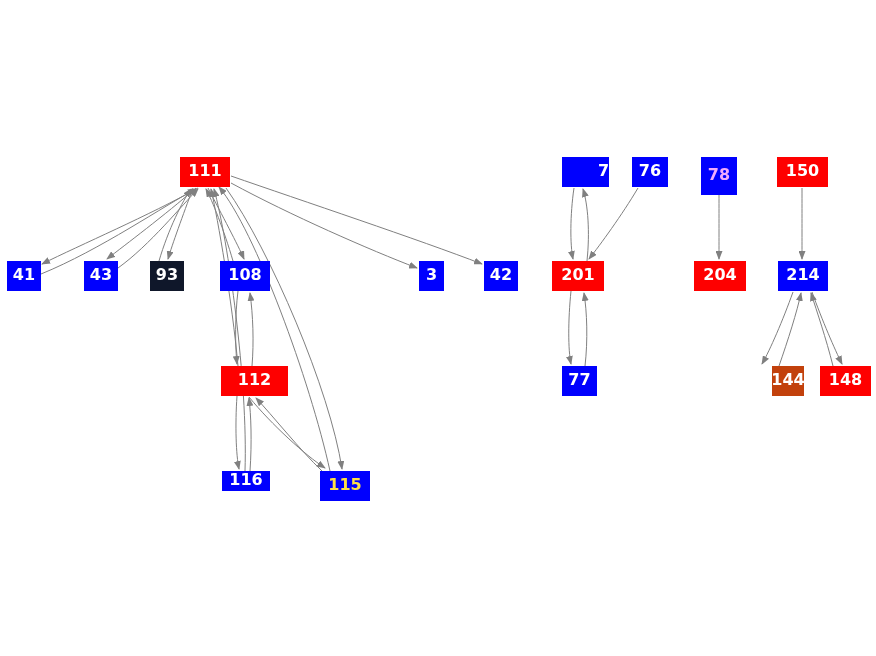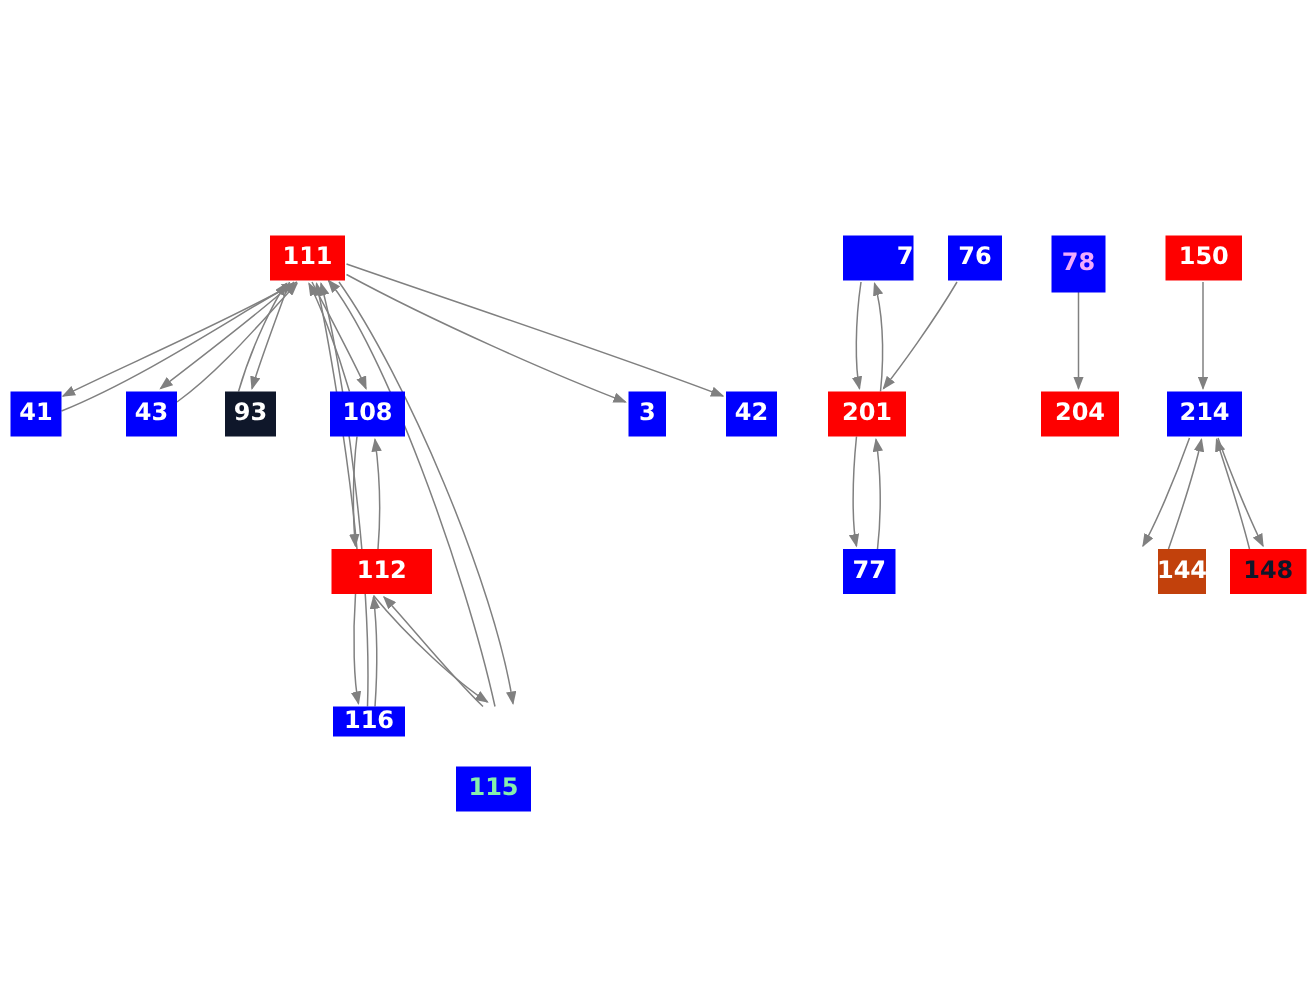--- a/index.html
+++ b/index.html
@@ -116,21 +116,21 @@
       </div>
       <div class="node" style="left: 484px; top: 261px; width: 34px; height: 30px; background: rgb(0, 0, 254); color: rgb(255, 255, 255);">
         <span class="node-label">42</span>
       </div>
       <div class="node" style="left: 221px; top: 366px; width: 67px; height: 30px; background: rgb(254, 0, 0); color: rgb(255, 255, 255);">
         <span class="node-label">112</span>
       </div>
       <div class="node" style="left: 222px; top: 471px; width: 48px; height: 20px; background: rgb(0, 0, 254); color: rgb(255, 255, 255);">
         <span class="node-label">116</span>
       </div>
-      <div class="node" style="left: 304px; top: 471px; width: 50px; height: 30px; background: rgb(0, 0, 254); color: #86efac; margin-top: 40px;">
+      <div class="node" style="left: 320px; top: 471px; width: 50px; height: 30px; background: rgb(0, 0, 254); color: #fde047;">
         <span class="node-label">115</span>
       </div>
       <div class="node" style="left: 562px; top: 157px; width: 35px; height: 30px; background: rgb(0, 0, 254); color: rgb(255, 255, 255); padding-left: 47px;">
         <span class="node-label">75</span>
       </div>
       <div class="node" style="left: 632px; top: 157px; width: 36px; height: 30px; background: rgb(0, 0, 254); color: rgb(255, 255, 255);">
         <span class="node-label">76</span>
       </div>
       <div class="node" style="left: 552px; top: 261px; width: 52px; height: 30px; background: rgb(254, 0, 0); color: rgb(255, 255, 255);">
         <span class="node-label">201</span>
@@ -146,18 +146,18 @@
       </div>
       <div class="node" style="left: 777px; top: 157px; width: 51px; height: 30px; background: rgb(254, 0, 0); color: rgb(255, 255, 255);">
         <span class="node-label">150</span>
       </div>
       <div class="node" style="left: 778px; top: 261px; width: 50px; height: 30px; background: rgb(0, 0, 254); color: rgb(255, 255, 255);">
         <span class="node-label">214</span>
       </div>
       <div class="node" style="left: 740px; top: 366px; width: 32px; height: 30px; background: #c2410c; color: rgb(255, 255, 255); margin-left: 32px;">
         <span class="node-label">144</span>
       </div>
-      <div class="node" style="left: 820px; top: 366px; width: 51px; height: 30px; background: rgb(254, 0, 0); color: #0f172a;">
+      <div class="node" style="left: 820px; top: 366px; width: 51px; height: 30px; background: rgb(254, 0, 0); color: #ffffff;">
         <span class="node-label">148</span>
       </div>
     </div>
 
 </div>
 
 </body></html>

